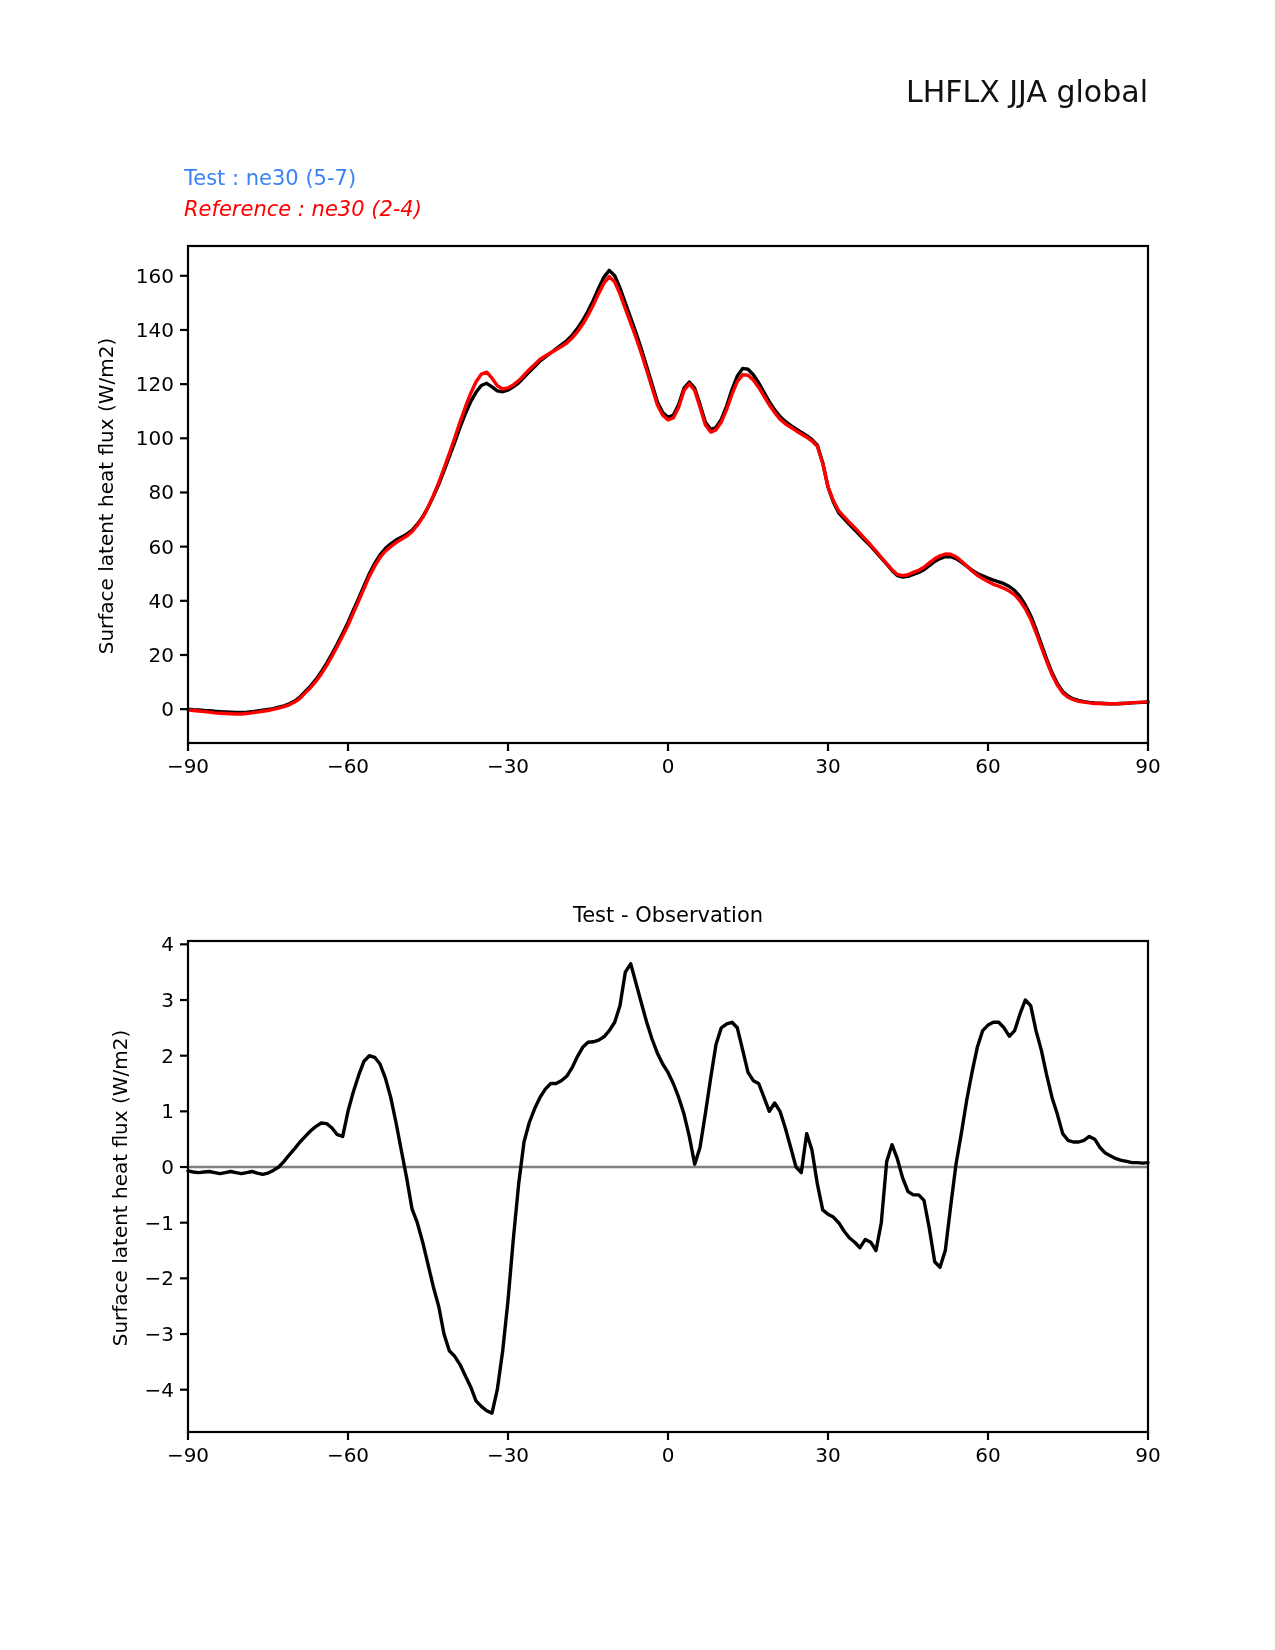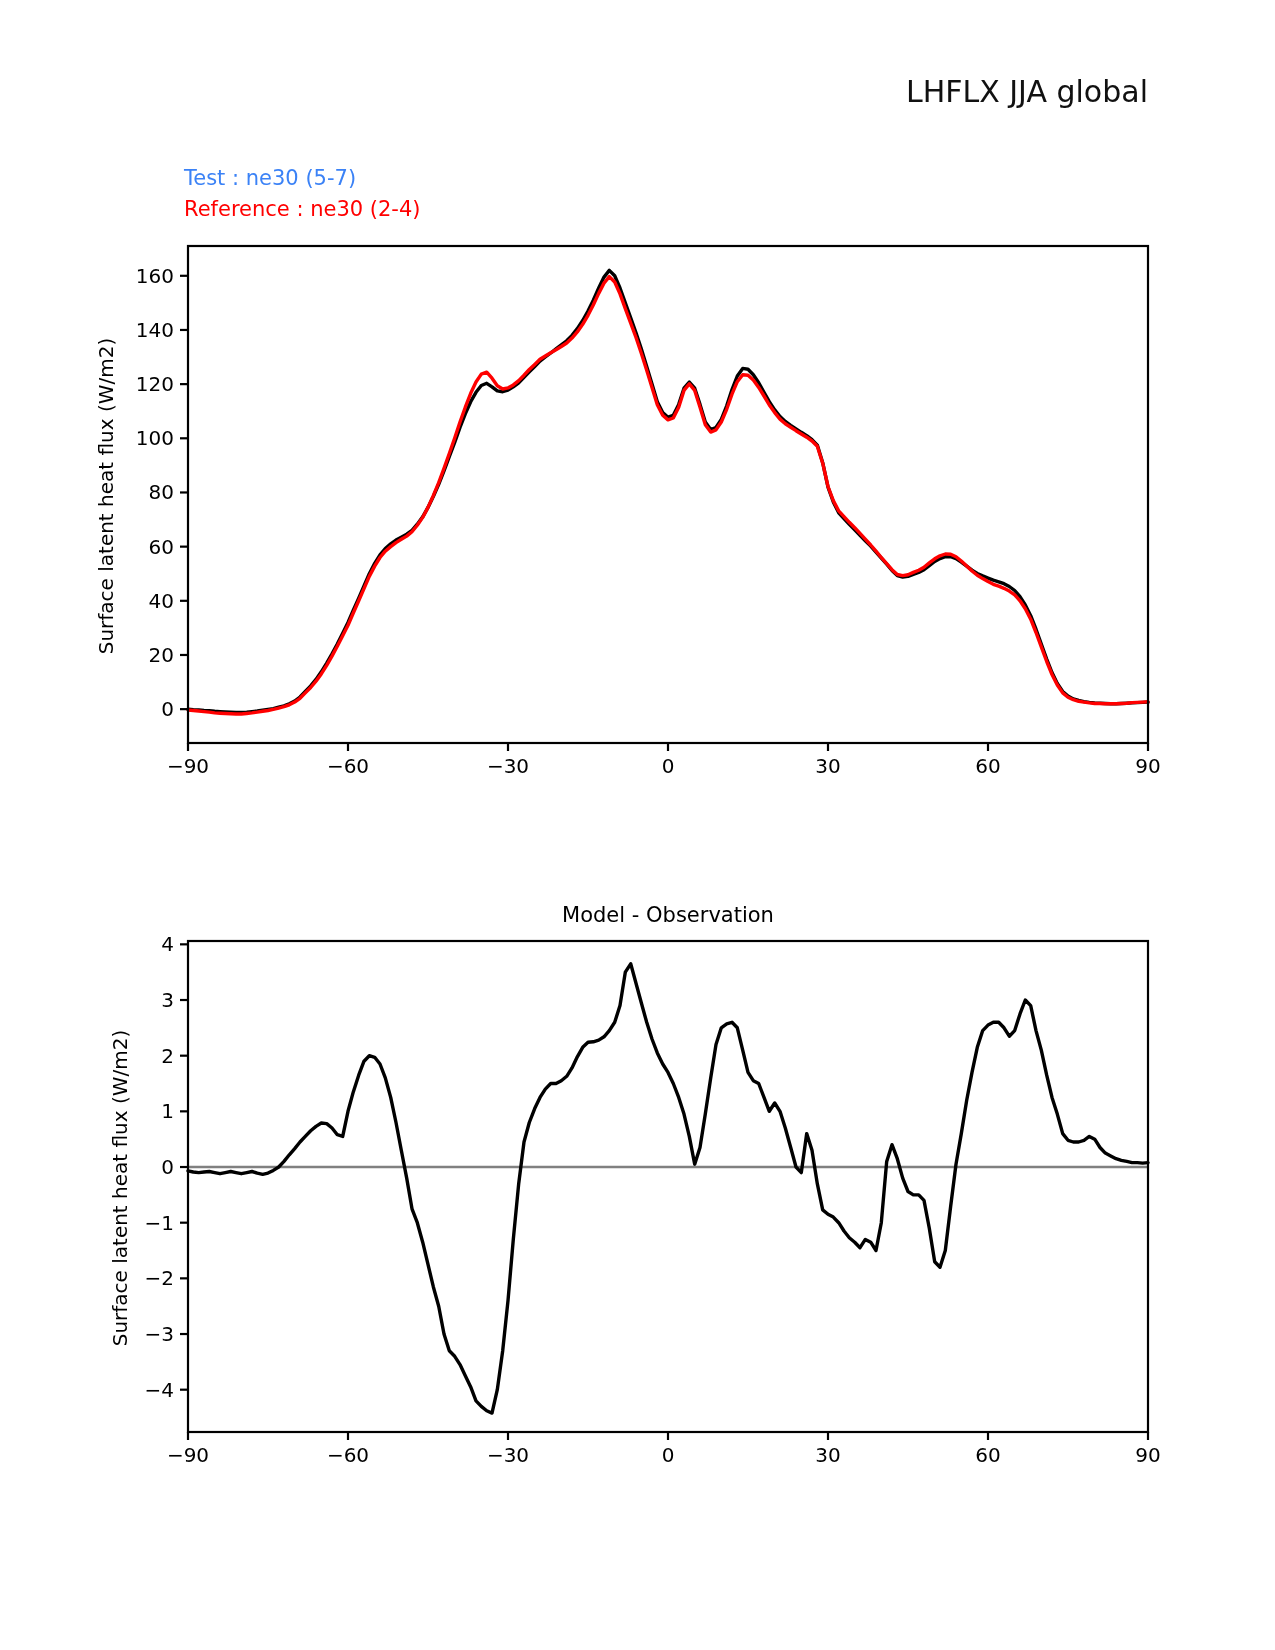--- a/index.html
+++ b/index.html
@@ -6,21 +6,21 @@
   .page{
     position:relative;width:1275px;height:1650px;background:#ffffff;overflow:hidden;
     font-family:"DejaVu Sans","Liberation Sans",sans-serif;color:#000;
   }
   .main-title{
     position:absolute;left:188px;top:74px;width:960px;text-align:right;
     font-size:30px;color:#111111;white-space:nowrap;
   }
   .legend-line{position:absolute;left:184px;font-size:21px;white-space:nowrap;}
   .legend-test{top:166px;}
-  .legend-ref{top:197px;}
+  .legend-ref{top:197px;font-style:italic;}
   .sub-title{
     position:absolute;left:188px;top:903px;width:960px;text-align:center;
     font-size:21px;white-space:nowrap;
   }
   .ylabel{
     position:absolute;width:500px;text-align:center;font-size:20px;white-space:nowrap;
     transform:rotate(-90deg);
   }
   .ylabel-top{left:-144px;top:484px;}
   .ylabel-bottom{left:-130px;top:1176px;}
@@ -33,21 +33,21 @@
 <div class="page">
 
   <div class="main-title">LHFLX JJA global</div>
 
   <div class="legend-line legend-test" style="color: #3b82f6;">Test : ne30 (5-7)</div>
   <div class="legend-line legend-ref" style="color: rgb(255, 0, 0);">Reference : ne30 (2-4)</div>
 
   <div class="ylabel ylabel-top">Surface latent heat flux (W/m2)</div>
   <div class="ylabel ylabel-bottom">Surface latent heat flux (W/m2)</div>
 
-  <div class="sub-title">Model - Observation</div>
+  <div class="sub-title">Test - Observation</div>
 
   <svg id="charts" class="charts" width="1275" height="1650" viewBox="0 0 1275 1650">
       <g>
         <path d="M188.0 709.1 L193.3 709.7 L198.7 710.0 L204.0 710.5 L209.3 710.8 L214.7 711.3 L220.0 711.6 L225.3 711.9 L230.7 712.1 L236.0 712.4 L241.3 712.4 L246.7 712.1 L252.0 711.6 L257.3 711.0 L262.7 710.2 L268.0 709.4 L273.3 708.6 L278.7 707.2 L284.0 705.9 L289.3 703.7 L294.7 701.0 L300.0 697.0 L305.3 691.5 L310.7 685.9 L316.0 679.4 L321.3 671.8 L326.7 663.1 L332.0 653.9 L337.3 644.1 L342.7 633.3 L348.0 622.5 L353.3 610.3 L358.7 598.1 L364.0 585.9 L369.3 573.7 L374.7 563.4 L380.0 554.8 L385.3 548.5 L390.7 543.9 L396.0 540.1 L401.3 537.2 L406.7 534.2 L412.0 530.4 L417.3 524.2 L422.7 516.8 L428.0 507.4 L433.3 496.5 L438.7 484.3 L444.0 470.8 L449.3 456.7 L454.7 442.4 L460.0 427.5 L465.3 413.9 L470.7 401.7 L476.0 392.3 L481.3 385.5 L486.7 383.3 L492.0 386.8 L497.3 390.9 L502.7 391.7 L508.0 390.1 L513.3 386.8 L518.7 382.8 L524.0 377.4 L529.3 371.9 L534.7 366.5 L540.0 361.1 L545.3 357.0 L550.7 353.0 L556.0 348.9 L561.3 344.9 L566.7 340.8 L572.0 335.4 L577.3 328.6 L582.7 320.5 L588.0 311.0 L593.3 300.2 L598.7 288.0 L604.0 277.1 L609.3 270.4 L614.7 275.8 L620.0 288.0 L625.3 302.9 L630.7 317.8 L636.0 332.7 L641.3 348.9 L646.7 366.5 L652.0 384.1 L657.3 401.7 L662.7 412.6 L668.0 417.2 L673.3 415.3 L678.7 404.4 L684.0 388.2 L689.3 382.0 L694.7 388.2 L700.0 404.4 L705.3 422.0 L710.7 429.6 L716.0 427.5 L721.3 419.3 L726.7 405.8 L732.0 389.5 L737.3 376.0 L742.7 368.4 L748.0 369.2 L753.3 374.7 L758.7 382.8 L764.0 392.3 L769.3 401.7 L774.7 409.9 L780.0 416.6 L785.3 421.5 L790.7 425.3 L796.0 428.8 L801.3 432.3 L806.7 435.6 L812.0 439.7 L817.3 445.1 L822.7 462.7 L828.0 487.1 L833.3 501.9 L838.7 512.8 L844.0 518.7 L849.3 524.4 L854.7 529.8 L860.0 535.3 L865.3 540.7 L870.7 546.1 L876.0 552.1 L881.3 558.0 L886.7 564.2 L892.0 570.5 L897.3 575.6 L902.7 577.0 L908.0 576.4 L913.3 574.3 L918.7 572.4 L924.0 569.7 L929.3 565.6 L934.7 561.5 L940.0 558.6 L945.3 556.7 L950.7 556.7 L956.0 558.6 L961.3 562.1 L966.7 566.1 L972.0 570.2 L977.3 573.5 L982.7 575.9 L988.0 578.1 L993.3 580.2 L998.7 581.8 L1004.0 583.7 L1009.3 586.5 L1014.7 590.5 L1020.0 596.7 L1025.3 604.9 L1030.7 615.7 L1036.0 629.2 L1041.3 644.1 L1046.7 659.0 L1052.0 672.6 L1057.3 683.4 L1062.7 691.5 L1068.0 696.1 L1073.3 698.9 L1078.7 700.5 L1084.0 701.6 L1089.3 702.4 L1094.7 702.9 L1100.0 703.2 L1105.3 703.5 L1110.7 703.7 L1116.0 703.7 L1121.3 703.5 L1126.7 703.2 L1132.0 702.9 L1137.3 702.6 L1142.7 702.4 L1148.0 702.1 " fill="none" stroke="#000000" stroke-width="3.4" stroke-linejoin="round" stroke-linecap="round"></path>
         <path d="M188.0 710.0 L193.3 710.5 L198.7 711.0 L204.0 711.6 L209.3 712.1 L214.7 712.9 L220.0 713.2 L225.3 713.5 L230.7 713.7 L236.0 714.0 L241.3 714.0 L246.7 713.5 L252.0 712.9 L257.3 712.1 L262.7 711.3 L268.0 710.5 L273.3 709.4 L278.7 708.1 L284.0 706.7 L289.3 704.8 L294.7 702.1 L300.0 698.3 L305.3 692.9 L310.7 687.5 L316.0 681.2 L321.3 673.9 L326.7 665.3 L332.0 656.1 L337.3 646.3 L342.7 635.7 L348.0 625.2 L353.3 613.0 L358.7 600.8 L364.0 588.6 L369.3 576.4 L374.7 566.1 L380.0 557.5 L385.3 551.2 L390.7 546.6 L396.0 542.6 L401.3 539.3 L406.7 536.1 L412.0 531.7 L417.3 525.2 L422.7 517.4 L428.0 507.4 L433.3 495.7 L438.7 482.7 L444.0 468.4 L449.3 453.5 L454.7 438.0 L460.0 422.0 L465.3 407.2 L470.7 393.3 L476.0 382.0 L481.3 374.1 L486.7 372.2 L492.0 378.2 L497.3 385.8 L502.7 389.0 L508.0 387.9 L513.3 384.9 L518.7 380.6 L524.0 375.2 L529.3 369.5 L534.7 364.4 L540.0 359.2 L545.3 356.0 L550.7 352.7 L556.0 349.7 L561.3 346.5 L566.7 343.0 L572.0 338.1 L577.3 331.9 L582.7 324.3 L588.0 315.3 L593.3 305.0 L598.7 293.4 L604.0 283.1 L609.3 276.6 L614.7 282.0 L620.0 293.9 L625.3 308.6 L630.7 323.2 L636.0 337.5 L641.3 353.3 L646.7 370.3 L652.0 387.4 L657.3 404.7 L662.7 415.3 L668.0 419.9 L673.3 418.0 L678.7 407.2 L684.0 390.4 L689.3 383.9 L694.7 390.4 L700.0 407.2 L705.3 424.8 L710.7 432.1 L716.0 429.9 L721.3 422.0 L726.7 409.3 L732.0 394.2 L737.3 381.7 L742.7 374.7 L748.0 375.2 L753.3 380.1 L758.7 387.4 L764.0 396.0 L769.3 405.0 L774.7 412.6 L780.0 419.1 L785.3 423.7 L790.7 427.2 L796.0 430.7 L801.3 434.0 L806.7 437.2 L812.0 441.0 L817.3 446.2 L822.7 463.2 L828.0 486.5 L833.3 500.6 L838.7 510.9 L844.0 516.6 L849.3 522.3 L854.7 527.7 L860.0 533.4 L865.3 539.1 L870.7 545.0 L876.0 551.2 L881.3 557.5 L886.7 563.7 L892.0 569.7 L897.3 574.5 L902.7 575.6 L908.0 574.8 L913.3 572.4 L918.7 570.2 L924.0 567.2 L929.3 562.9 L934.7 558.8 L940.0 555.8 L945.3 554.0 L950.7 554.2 L956.0 556.7 L961.3 561.0 L966.7 565.9 L972.0 571.0 L977.3 575.3 L982.7 578.6 L988.0 581.6 L993.3 584.3 L998.7 586.2 L1004.0 588.3 L1009.3 591.1 L1014.7 594.8 L1020.0 600.8 L1025.3 608.7 L1030.7 619.2 L1036.0 632.5 L1041.3 646.9 L1046.7 661.5 L1052.0 674.5 L1057.3 685.0 L1062.7 692.9 L1068.0 697.2 L1073.3 699.7 L1078.7 701.3 L1084.0 702.1 L1089.3 702.9 L1094.7 703.5 L1100.0 703.5 L1105.3 703.7 L1110.7 703.7 L1116.0 703.7 L1121.3 703.5 L1126.7 703.2 L1132.0 702.6 L1137.3 702.4 L1142.7 702.1 L1148.0 701.8 " fill="none" stroke="#ff0000" stroke-width="3.4" stroke-linejoin="round" stroke-linecap="round"></path>
         <rect x="188" y="246" width="960" height="497" fill="none" stroke="#000000" stroke-width="2.2"></rect>
         <line x1="188" y1="743" x2="188" y2="751" stroke="#000" stroke-width="2.2"></line>
         <text x="188" y="773" text-anchor="middle" font-size="20">−90</text>
         <line x1="348" y1="743" x2="348" y2="751" stroke="#000" stroke-width="2.2"></line>
         <text x="348" y="773" text-anchor="middle" font-size="20">−60</text>

